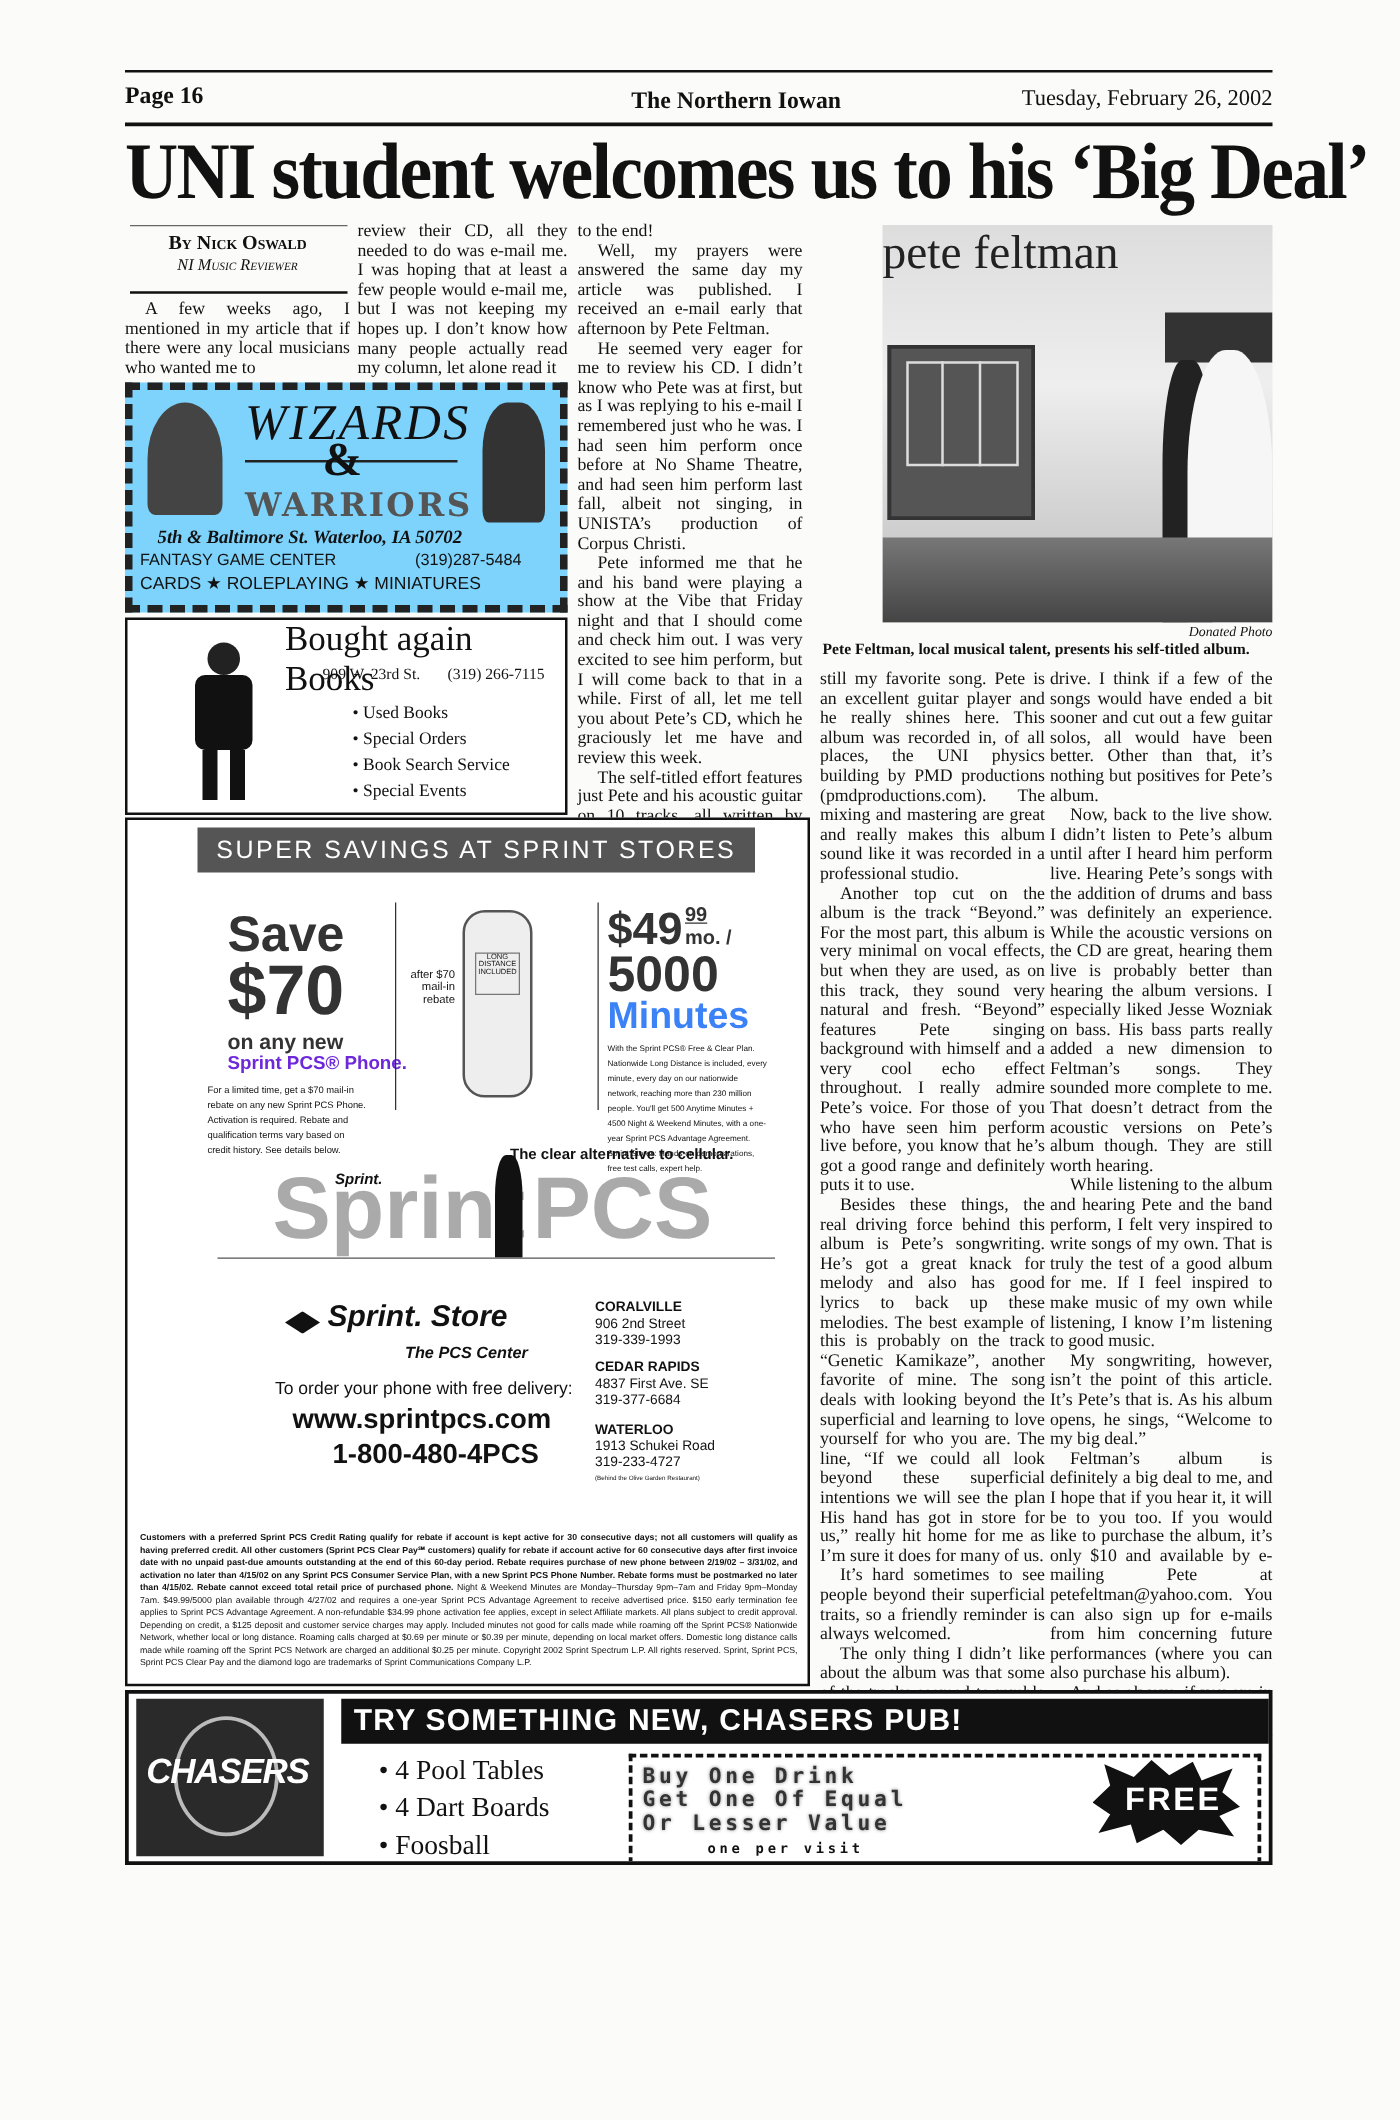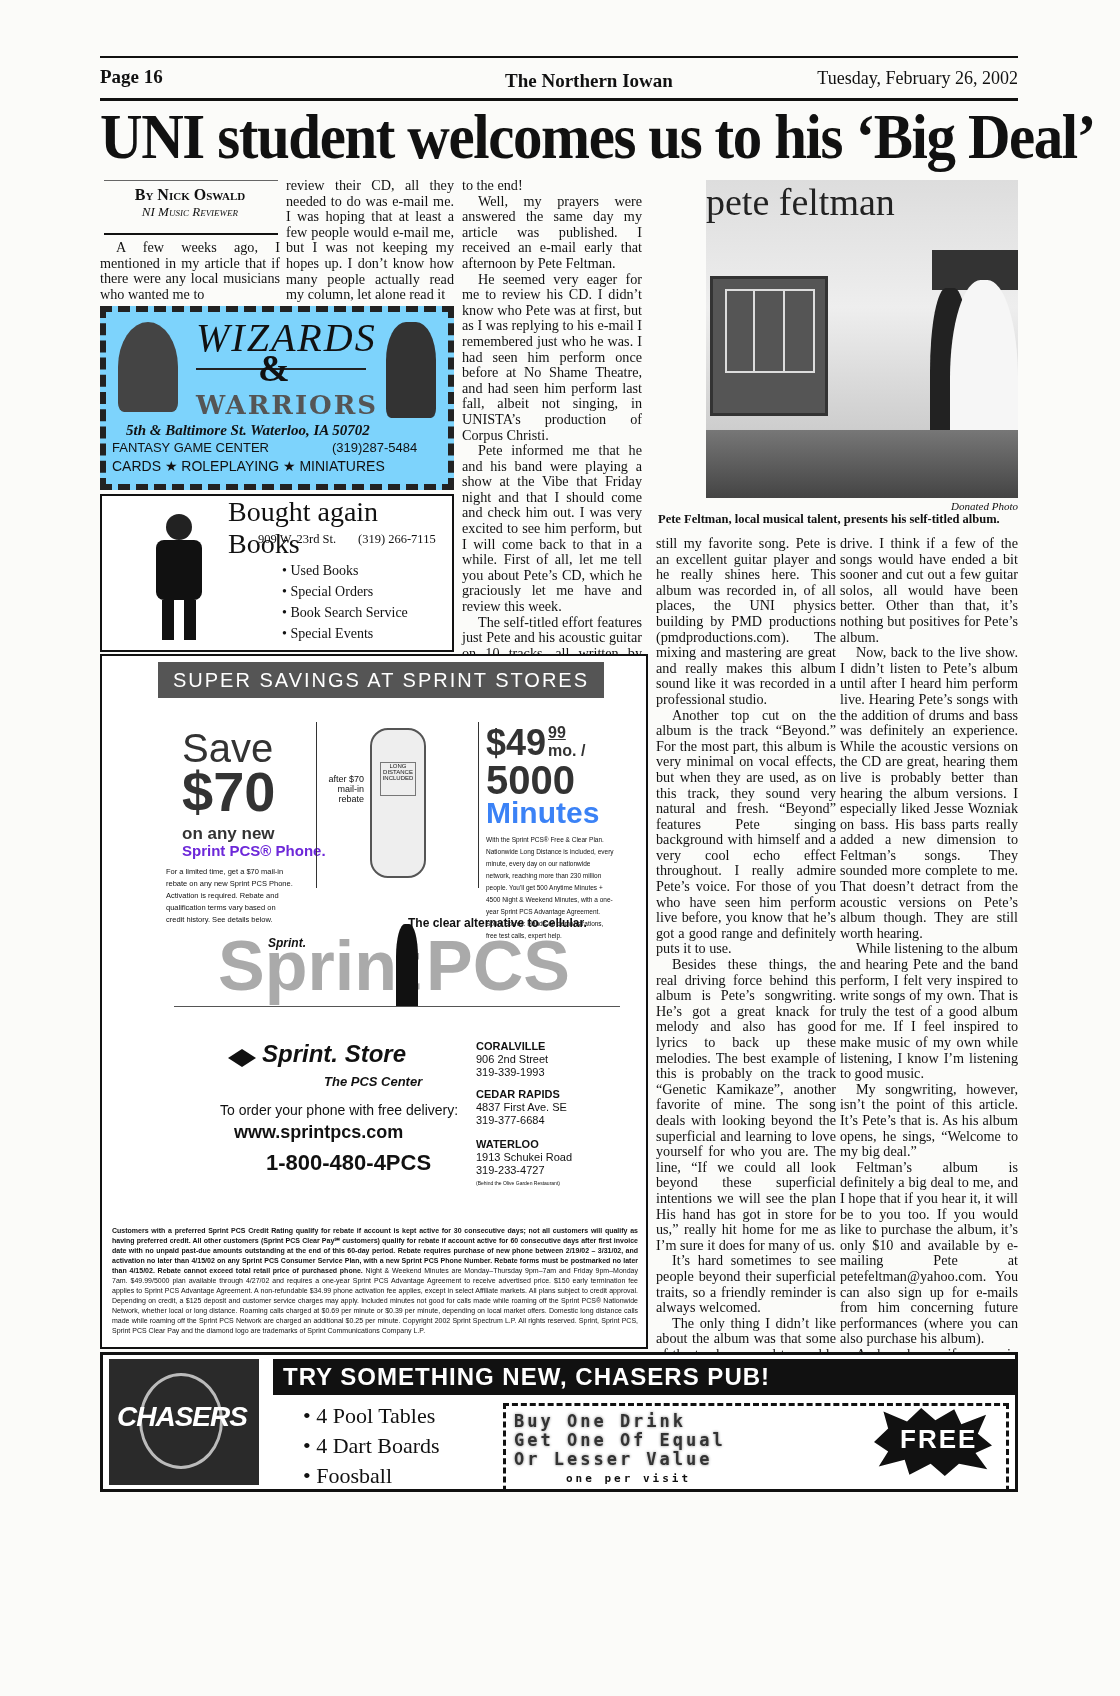--- a/index.html
+++ b/index.html
@@ -121,21 +121,21 @@
     <li>• <span>Used Books</span></li>
     <li>• <span>Special Orders</span></li>
     <li>• <span>Book Search Service</span></li>
     <li>• <span>Special Events</span></li>
   </ul>
 </div>
 
 <div class="ad-box sprint">
   <div class="abs" style="left:56px;top:6px;width:446px;height:36px;background:#555;color:#fff;font-family:'Liberation Sans',sans-serif;font-size:20px;letter-spacing:2px;text-align:center;line-height:36px;">SUPER SAVINGS AT SPRINT STORES ONLY!</div>
 
-  <div class="abs cond" style="left:80px;top:72px;font-weight:normal;font-size:40px;color:#333;line-height:40px;">Save</div>
+  <div class="abs cond" style="left:80px;top:72px;font-weight:bold;font-size:40px;color:#333;line-height:40px;">Save</div>
   <div class="abs cond" style="left:80px;top:108px;font-weight:bold;font-size:56px;color:#333;line-height:56px;">$70</div>
   <div class="abs cond" style="left:80px;top:168px;font-weight:bold;font-size:17px;color:#333;">on any new</div>
   <div class="abs cond" style="left:80px;top:186px;font-weight:bold;font-size:15px;color:#6d28d9;">Sprint PCS® Phone.</div>
   <div class="abs cond" style="left:64px;top:210px;width:128px;font-size:7.5px;line-height:12px;">For a limited time, get a $70 mail-in rebate on any new Sprint PCS Phone. Activation is required. Rebate and qualification terms vary based on credit history. See details below.</div>
   <div class="abs" style="left:214px;top:66px;width:1px;height:166px;background:#333;"></div>
 
   <div class="abs cond" style="left:222px;top:118px;width:40px;font-size:9px;text-align:right;">after $70 mail-in rebate</div>
   <div class="abs" style="left:268px;top:72px;width:56px;height:150px;border:2px solid #555;border-radius:18px;background:#eee;">
     <div class="abs" style="left:8px;top:32px;width:36px;height:34px;font-size:6px;font-family:'Liberation Sans',sans-serif;text-align:center;border:1px solid #777;">LONG DISTANCE INCLUDED</div>
   </div>
@@ -152,21 +152,21 @@
   <div class="abs" style="left:166px;top:280px;font-family:'Liberation Sans',sans-serif;font-style:italic;font-weight:bold;font-size:12px;">Sprint.</div>
   <div class="abs cond" style="left:116px;top:270px;font-weight:bold;font-size:70px;color:#aaa;line-height:80px;">Sprint</div>
   <div class="abs" style="left:294px;top:268px;width:22px;height:82px;background:#111;border-radius:40% 40% 0 0;"></div>
   <div class="abs cond" style="left:324px;top:270px;font-weight:bold;font-size:70px;color:#aaa;line-height:80px;">PCS</div>
   <div class="abs" style="left:72px;top:350px;width:446px;height:1px;background:#555;"></div>
 
   <div class="abs" style="left:126px;top:393px;width:28px;height:18px;background:#111;clip-path:polygon(50% 0,100% 50%,50% 100%,0 50%);"></div>
   <div class="abs" style="left:160px;top:384px;font-family:'Liberation Sans',sans-serif;font-style:italic;font-weight:bold;font-size:24px;">Sprint. Store</div>
   <div class="abs" style="left:222px;top:418px;font-family:'Liberation Sans',sans-serif;font-style:italic;font-weight:bold;font-size:13px;">The PCS Center</div>
   <div class="abs cond" style="left:118px;top:446px;font-size:14px;">To order your phone with free delivery:</div>
-  <div class="abs cond" style="left:132px;top:466px;font-weight:bold;font-size:18px;">www.sprintpcs.com</div>
+  <div class="abs cond" style="left:132px;top:466px;font-weight:bold;font-size:22px;">www.sprintpcs.com</div>
   <div class="abs cond" style="left:164px;top:494px;font-weight:bold;font-size:22px;">1-800-480-4PCS</div>
 
   <div class="abs cond" style="left:374px;top:384px;font-size:11px;line-height:13px;">
     <div style="font-weight:bold;">CORALVILLE</div>
     <div>906 2nd Street</div>
     <div>319-339-1993</div>
   </div>
   <div class="abs cond" style="left:374px;top:432px;font-size:11px;line-height:13px;">
     <div style="font-weight:bold;">CEDAR RAPIDS</div>
     <div>4837 First Ave. SE</div>

